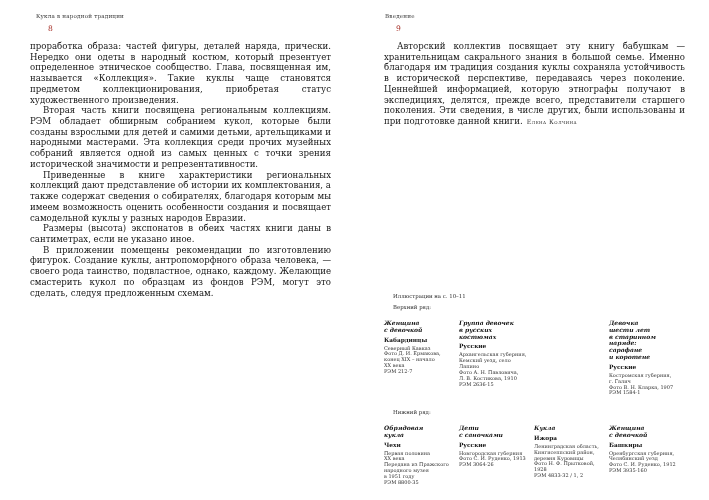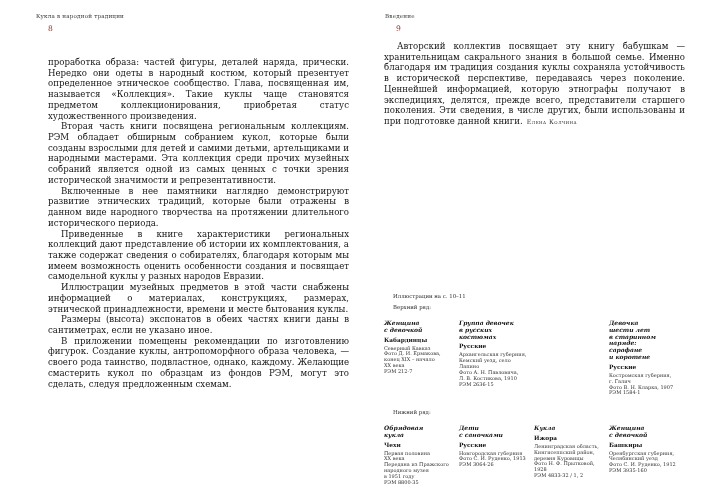--- a/index.html
+++ b/index.html
@@ -48,26 +48,24 @@
   .col-0{left:0px;} .col-1{left:75px;} .col-2{left:150px;} .col-3{left:225px;}
 </style>
 </head>
 <body>
 
 <div class="spread">
 
   <div class="running-head" style="left:36px;top:13px;">Кукла в народной традиции</div>
   <div class="page-num" style="left: 48px; top: 24px; color: rgb(168, 52, 44);">8</div>
 
-  <div class="body-col" style="left:48px;top:41px;margin-top:16px;">
+  <div class="body-col" style="left:30px;top:41px;">
     <p>проработка образа: частей фигуры, деталей наряда, прически. Нередко они одеты в народный костюм, который презентует определенное этническое сообщество. Глава, посвященная им, называется «Коллекция». Такие куклы чаще становятся предметом коллекционирования, приобретая статус художественного произведения.</p>
     <p class="indent">Вторая часть книги посвящена региональным коллекциям. РЭМ обладает обширным собранием кукол, которые были созданы взрослыми для детей и самими детьми, артельщиками и народными мастерами. Эта коллекция среди прочих музейных собраний является одной из самых ценных с точки зрения исторической значимости и репрезентативности.</p>
-    <p class="indent">Включенные в нее памятники наглядно демонстрируют развитие этнических традиций, которые были отражены в данном виде народного творчества на протяжении длительного исторического периода.</p>
     <p class="indent">Приведенные в книге характеристики региональных коллекций дают представление об истории их комплектования, а также содержат сведения о собирателях, благодаря которым мы имеем возможность оценить особенности создания и посвящает самодельной куклы у разных народов Евразии.</p>
-    <p class="indent">Иллюстрации музейных предметов в этой части снабжены информацией о материалах, конструкциях, размерах, этнической принадлежности, времени и месте бытования куклы.</p>
     <p class="indent">Размеры (высота) экспонатов в обеих частях книги даны в сантиметрах, если не указано иное.</p>
     <p class="indent">В приложении помещены рекомендации по изготовлению фигурок. Создание куклы, антропоморфного образа человека, — своего рода таинство, подвластное, однако, каждому. Желающие смастерить кукол по образцам из фондов РЭМ, могут это сделать, следуя предложенным схемам.</p>
   </div>
 
   <div class="running-head" style="left:385px;top:13px;">Введение</div>
   <div class="page-num" style="left: 396px; top: 24px; color: rgb(168, 52, 44);">9</div>
 
   <div class="body-col" style="left:384px;top:41px;">
     <p class="indent"><span>Авторский коллектив посвящает эту книгу бабушкам — хранительницам сакрального знания в большой семье. Именно благодаря им традиция создания куклы сохраняла устойчивость в исторической перспективе, передаваясь через поколение. Ценнейшей информацией, которую этнографы получают в экспедициях, делятся, прежде всего, представители старшего поколения. Эти сведения, в числе других, были использованы и при подготовке данной книги.</span><span class="signature">Елена Колчина</span></p>
   </div>

